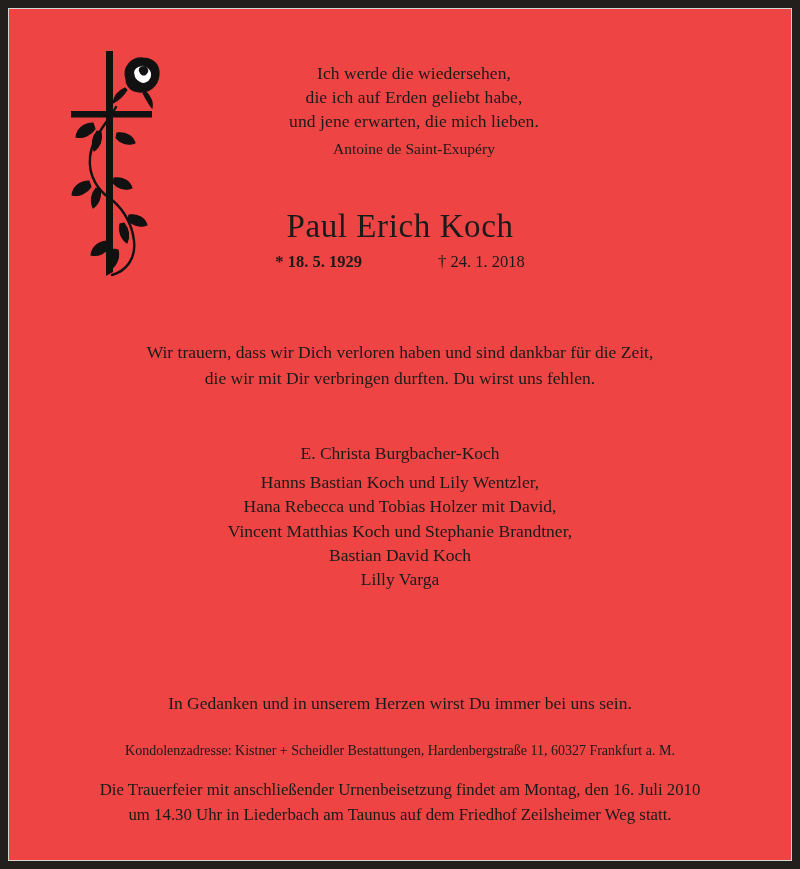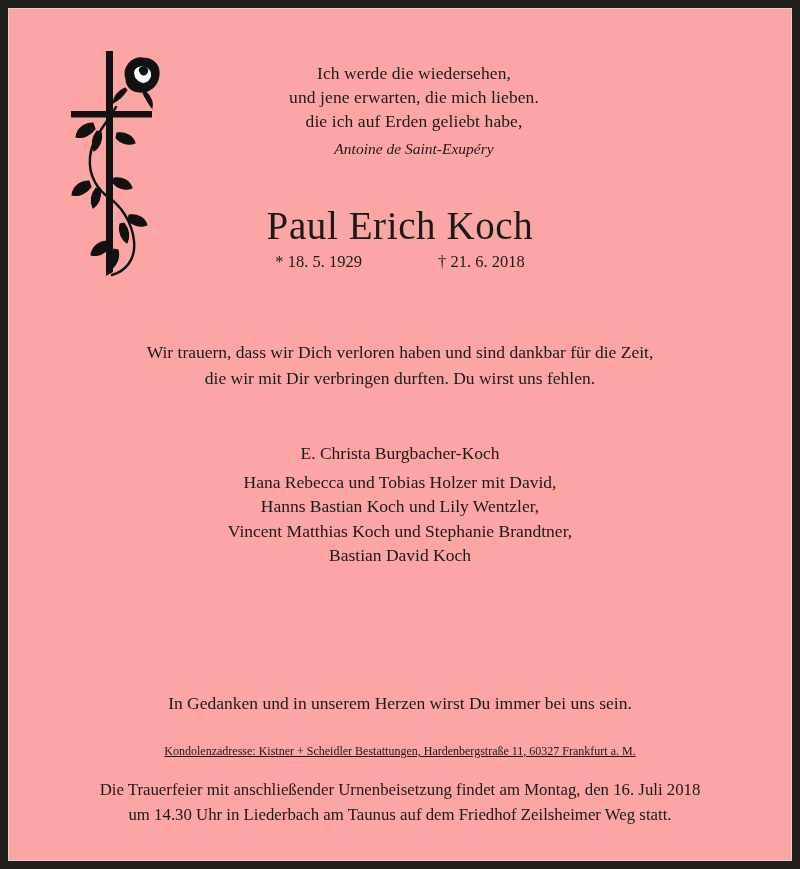--- a/index.html
+++ b/index.html
@@ -21,21 +21,21 @@
     width: 800px;
     height: 869px;
     background: #231f1d;
     padding: 8px;
   }
 
   .obituary-card {
     box-sizing: border-box;
     width: 100%;
     height: 100%;
-    background: #fca5a5;
+    background: #ef4444;
     border: 1px solid #d8d6d3;
     position: relative;
   }
 
   
   .emblem {
     position: absolute;
     left: 47px;
     top: 36px;
     width: 110px;
@@ -57,42 +57,41 @@
   }
   .quote-line {
     font-size: 17.5px;
     line-height: 24px;
     letter-spacing: .1px;
   }
   .quote-author {
     font-size: 15.5px;
     line-height: 22px;
     margin-top: 5px;
-    font-style: italic;
   }
 
   
   .name-block {
     position: absolute;
     left: 0;
     top: 196px;
     width: 100%;
     text-align: center;
   }
   .deceased-name {
-    font-size: 39px;
+    font-size: 33px;
     line-height: 42px;
     letter-spacing: .6px;
   }
   .date-row {
     margin-top: 4px;
     font-size: 16.5px;
     line-height: 22px;
   }
-  .date-row .birth-date { margin-right: 72px; }
+  .date-row .birth-date { margin-right: 72px; font-weight: bold; }
   .date-row .death-date { margin-left: 0; }
 
   
   .text-block {
     position: absolute;
     left: 0;
     width: 100%;
     text-align: center;
   }
   .para-line {
@@ -106,23 +105,22 @@
   .family-name {
     font-size: 17.5px;
     line-height: 24.2px;
   }
   .family-name.spaced { margin-bottom: 5px; }
 
   .remembrance-block { top: 681px; }
 
   .condolence-block { top: 730px; }
   .condolence-line {
-    font-size: 12px;
+    font-size: 14px;
     line-height: 24px;
-    text-decoration: underline;
   }
 
   .funeral-block { top: 768px; }
   .funeral-line {
     font-size: 16.8px;
     line-height: 25px;
   }
 </style>
 </head>
 <body>
@@ -170,53 +168,54 @@
           <path d="M68 178 C 73 184, 74 192, 71 198 C 65 194, 62 186, 64 179 Z"></path>
 
           <path d="M52 196 C 43 196, 36 202, 35 210 C 42 212, 50 208, 54 202 Z"></path>
           <path d="M58 204 C 53 210, 52 218, 55 224 C 61 220, 64 212, 62 205 Z"></path>
         </g>
       </svg>
     </div>
 
     <div class="quote-block">
       <div class="quote-line">Ich werde die wiedersehen,</div>
+      <div class="quote-line">die ich auf Erden geliebt habe,</div>
       <div class="quote-line">und jene erwarten, die mich lieben.</div>
-      <div class="quote-line">die ich auf Erden geliebt habe,</div>
       <div class="quote-author">Antoine de Saint-Exupéry</div>
     </div>
 
     <div class="name-block">
       <div class="deceased-name">Paul Erich Koch</div>
       <div class="date-row">
         <span class="birth-date">* 18. 5. 1929</span>
-        <span class="death-date">† 21. 6. 2018</span>
+        <span class="death-date">† 24. 1. 2018</span>
       </div>
     </div>
 
     <div class="text-block mourning-block">
       <div class="para-line">Wir trauern, dass wir Dich verloren haben und sind dankbar für die Zeit,</div>
       <div class="para-line">die wir mit Dir verbringen durften. Du wirst uns fehlen.</div>
     </div>
 
     <div class="text-block family-block">
       <div class="family-name spaced">E. Christa Burgbacher-Koch</div>
+      <div class="family-name">Hanns Bastian Koch und Lily Wentzler,</div>
       <div class="family-name">Hana Rebecca und Tobias Holzer mit David,</div>
-      <div class="family-name">Hanns Bastian Koch und Lily Wentzler,</div>
       <div class="family-name">Vincent Matthias Koch und Stephanie Brandtner,</div>
       <div class="family-name">Bastian David Koch</div>
+      <div class="family-name">Lilly Varga</div>
     </div>
 
     <div class="text-block remembrance-block">
       <div class="para-line">In Gedanken und in unserem Herzen wirst Du immer bei uns sein.</div>
     </div>
 
     <div class="text-block condolence-block">
       <div class="condolence-line">Kondolenzadresse: Kistner + Scheidler Bestattungen, Hardenbergstraße 11, 60327 Frankfurt a. M.</div>
     </div>
 
     <div class="text-block funeral-block">
-      <div class="funeral-line">Die Trauerfeier mit anschließender Urnenbeisetzung findet am Montag, den 16. Juli 2018</div>
+      <div class="funeral-line">Die Trauerfeier mit anschließender Urnenbeisetzung findet am Montag, den 16. Juli 2010</div>
       <div class="funeral-line">um 14.30 Uhr in Liederbach am Taunus auf dem Friedhof Zeilsheimer Weg statt.</div>
     </div>
 
   </div>
 </div>
 
 </body></html>

